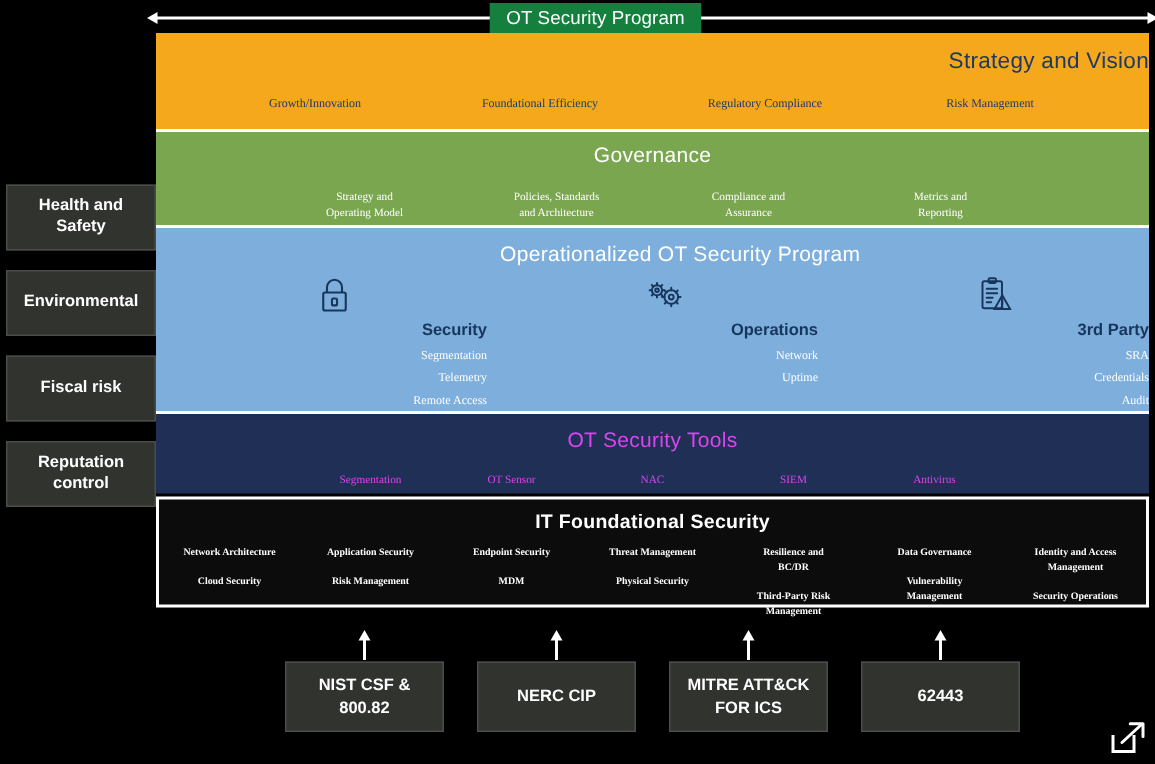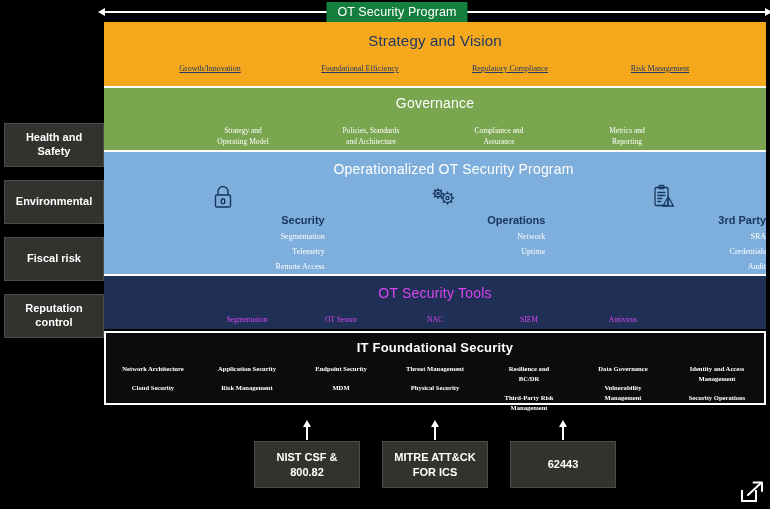--- a/index.html
+++ b/index.html
@@ -16,23 +16,23 @@
             background:#15803d;color:#fff;font-size:12.5px;padding:3px 11px 4px;letter-spacing:.1px;white-space:nowrap;margin-left:12px;}
 
   
   .bands{position:absolute;left:104px;top:22px;width:662px;}
   .band{position:relative;box-sizing:border-box;}
   .band .title{text-align:center;font-size:14px;font-weight:400;letter-spacing:.2px;}
   .band .subrow{display:flex;justify-content:center;}
   .band .sub{font-size:7.5px;font-family:"Liberation Serif","DejaVu Serif",serif;text-align:center;}
 
   .band-strategy{background:#f5a81c;color:#1f3864;height:64px;padding-top:10px;}
-  .band-strategy .title{color:#1f3864;font-size:15px;}
+  .band-strategy .title{color:#1f3864;font-size:15px;text-align:right;}
   .band-strategy .subrow{margin-top:15px;}
-  .band-strategy .sub{width:150px;font-size:8px;text-decoration:underline;}
+  .band-strategy .sub{width:150px;font-size:8px;}
 
   .band-gov{background:#7aa650;color:#fff;height:66px;padding-top:7px;border-top:2px solid #fff;border-bottom:2px solid #fff;}
   .band-gov .title{font-size:14px;}
   .band-gov .subrow{margin-top:15px;}
   .band-gov .sub{width:128px;line-height:1.45;color:#fff;}
 
   .band-ops{background:#7eaedb;color:#fff;height:122px;padding-top:9px;}
   .band-ops .title{font-size:14px;color:#fff;margin-left:37px;}
   .pillars{display:flex;justify-content:center;margin-top:6px;}
   .pillar{width:220px;text-align:right;margin-left:17px;}
@@ -240,20 +240,24 @@
   </div>
 
   <div class="stdrow">
     <div class="std">
       <span class="uarrow"></span>
       <span style="white-space:pre-line">NIST CSF &amp;
 800.82</span>
     </div>
     <div class="std">
       <span class="uarrow"></span>
+      <span style="white-space:pre-line">NERC CIP</span>
+    </div>
+    <div class="std">
+      <span class="uarrow"></span>
       <span style="white-space:pre-line">MITRE ATT&amp;CK
 FOR ICS</span>
     </div>
     <div class="std">
       <span class="uarrow"></span>
       <span style="white-space:pre-line">62443</span>
     </div>
   </div>
 
   <div class="expand">

